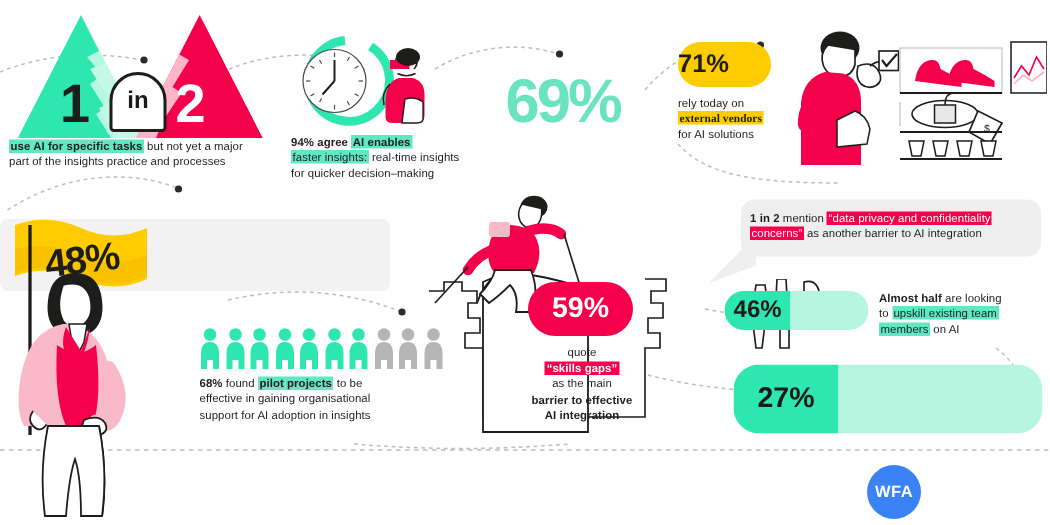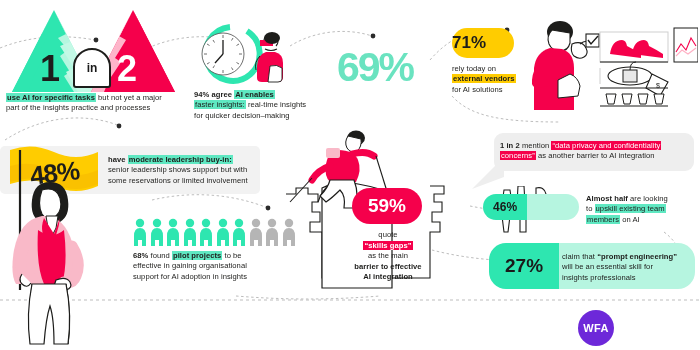--- a/index.html
+++ b/index.html
@@ -40,21 +40,21 @@
 
   
   .split { display:flex; align-items:center; overflow:hidden; }
   .split .left { background:#2ee6b0; display:flex; align-items:center; justify-content:center; height:100%; font-weight:bold; }
   .split .right { background:#b6f5e0; height:100%; }
 
   .people { display:flex; gap:2.5px; align-items:flex-end; }
 
   .logo {
     width:36px; height:36px; border-radius:50%;
-    background:#6d28d9; color:#fff;
+    background:#3b82f6; color:#fff;
     display:flex; align-items:center; justify-content:center;
     font-weight:bold; font-size:11px; letter-spacing:.3px;
   }
 </style>
 </head>
 <body>
 
 <div class="stage">
 
   <svg class="abs" style="left:0;top:0" width="700" height="350">
@@ -90,21 +90,21 @@
       <polygon points="46,4 34,28 40,30 30,48 36,50 26,70 20,86 4,86" fill="#2ee6b0"></polygon>
       <polygon points="46,4 58,28 50,32 60,44 52,50 62,66 56,70 66,86 88,86" fill="#c4f8e6" opacity=".9"></polygon>
 
       <polygon points="125,4 167,86 83,86" fill="#f5004b"></polygon>
       <polygon points="125,4 111,30 118,34 107,52 113,56 101,74 96,86 83,86" fill="#ffc9d8" opacity=".9"></polygon>
       <polygon points="125,4 137,30 130,34 141,50 134,56 145,72 140,76 150,86 167,86" fill="#f5004b"></polygon>
     </svg>
   </div>
   <div class="abs big" style="left:40px;top:48px;font-size:36px;color:#1d1d1b;">1</div>
   <div class="abs" style="left:73px;top:48px;width:38px;height:40px;background:#fff;border:2px solid #1d1d1b;border-radius:19px 19px 3px 3px;display:flex;align-items:center;justify-content:center;">
-    <span style="font-size:12px;font-weight:bold;">in</span>
+    <span style="font-size:16px;font-weight:bold;">in</span>
   </div>
   <div class="abs big" style="left:117px;top:48px;font-size:36px;color:#ffffff;">2</div>
   <div class="abs cap" style="left:6px;top:93px;width:180px;">
     <span class="hl-teal" style="font-weight:bold;">use AI for specific tasks</span> but not yet a major<br>part of the insights practice and processes
   </div>
 
   <div class="abs" style="left:186px;top:22px;width:110px;height:62px;">
     <svg width="110" height="62" viewBox="0 0 110 62">
 
       <path d="M44,5 A27,27 0 1,0 61,9" fill="none" stroke="#2ee6b0" stroke-width="6"></path>
@@ -141,21 +141,21 @@
     <b>94% agree</b> <span class="hl-teal" style="font-weight:bold;">AI enables</span><br>
     <span class="hl-teal" style="font-weight:normal;">faster insights:</span> real-time insights<br>for quicker decision–making
   </div>
 
   <div class="abs big" style="left:337px;top:44px;font-size:41px;color:#6ae3c0;letter-spacing:-2px;">69%</div>
 
   <div class="abs pill-yellow" style="left:452px;top:28px;width:62px;height:30px;font-size:17px;">
     <span>71%</span>
   </div>
   <div class="abs cap" style="left:452px;top:64px;width:110px;">
-    rely today on<br><span class="hl-yellow" style="font-weight:bold;">external vendors</span><br>for AI solutions
+    rely today on<br><span class="hl-yellow" style="font-weight:bold;font-family:Liberation Serif, serif;">external vendors</span><br>for AI solutions
   </div>
 
   <div class="abs" style="left:528px;top:18px;width:170px;height:92px;">
     <svg width="170" height="92" viewBox="0 0 170 92">
 
       <ellipse cx="32" cy="14" rx="13" ry="11" fill="#1d1d1b"></ellipse>
       <path d="M24,12 q-6,6 -3,14 q3,7 11,7 q8,0 10,-8 l0,-10 z" fill="#fff" stroke="#1d1d1b" stroke-width="1.1"></path>
       <path d="M22,30 q-14,4 -16,20 l0,42 l40,0 l0,-42 q0,-15 -12,-19 z" fill="#f5004b"></path>
       <path d="M12,48 q-7,2 -8,14 q-1,8 6,8 l12,-2" fill="#f5004b"></path>
       <path d="M42,56 q8,3 10,12 l-2,10 l-20,2 l0,-18 z" fill="#fff" stroke="#1d1d1b" stroke-width="1"></path>
@@ -194,24 +194,20 @@
   </div>
 
   <div class="abs panel" style="left:0px;top:146px;width:260px;height:48px;"></div>
   <div class="abs" style="left:2px;top:140px;width:120px;height:64px;">
     <svg width="120" height="64" viewBox="0 0 120 64">
       <path d="M8,10 q22,-8 44,2 q22,10 44,0 l0,34 q-22,10 -44,0 q-22,-10 -44,-2 z" fill="#ffcc00"></path>
       <path d="M8,26 q22,-6 44,4 q22,10 44,0 l0,14 q-22,10 -44,0 q-22,-10 -44,-2 z" fill="#f5b800" opacity=".55"></path>
     </svg>
   </div>
   <div class="abs big" style="left:30px;top:158px;font-size:26px;color:#1d1d1b;transform:rotate(-7deg);">48%</div>
-  <div class="abs cap" style="left:108px;top:155px;width:150px;">
-    <b>have </b><span class="hl-teal" style="font-weight:bold;">moderate leadership buy-in:</span><br>
-    senior leadership shows support but with<br>some reservations or limited involvement
-  </div>
 
   <div class="abs" style="left:8px;top:150px;width:130px;height:200px;">
     <svg width="130" height="200" viewBox="0 0 130 200">
       <line x1="12" y1="0" x2="12" y2="140" stroke="#1d1d1b" stroke-width="2.2"></line>
 
       <path d="M42,32 q-16,0 -18,18 q-2,16 8,22 q10,6 20,0 q10,-6 8,-22 q-2,-18 -18,-18 z" fill="#1d1d1b"></path>
 
       <path d="M34,40 q14,-4 18,8 q3,12 -4,18 q-8,6 -14,-2 q-5,-10 0,-24 z" fill="#fff" stroke="#1d1d1b" stroke-width="1.2"></path>
 
       <path d="M34,66 q-22,4 -28,34 q-4,24 2,34 l56,0 q6,-12 2,-34 q-6,-30 -26,-34 z" fill="#f9b9c8"></path>
@@ -324,39 +320,35 @@
       <g fill="#fff" stroke="#1d1d1b" stroke-width="1.1">
         <path d="M20,4 l6,0 l2,14 l-10,0 z"></path>
         <path d="M34,0 l6,0 l1,18 l-8,0 z"></path>
         <path d="M52,2 q8,-2 10,6 q2,6 -4,8 l-6,2 z"></path>
         <path d="M18,30 l8,0 l-2,16 l-4,0 z"></path>
         <path d="M36,30 l6,0 l0,16 l-6,0 z"></path>
       </g>
     </svg>
   </div>
   <div class="abs split" style="left:483px;top:194px;width:96px;height:26px;border-radius:13px;">
-    <div class="left" style="width:46%;font-size:12px;align-items:center;">
+    <div class="left" style="width:46%;font-size:16px;align-items:center;">
       <span>46%</span>
     </div>
     <div class="right" style="width:54%;"></div>
   </div>
   <div class="abs cap" style="left:586px;top:194px;width:112px;">
     <b>Almost half</b> are looking<br>
     to <span class="hl-teal">upskill existing team</span><br>
     <span class="hl-teal">members</span> on AI
   </div>
 
   <div class="abs split" style="left:489px;top:243px;width:206px;height:46px;border-radius:17px;">
     <div class="left" style="width:34%;font-size:19px;">
       <span>27%</span>
     </div>
     <div class="right" style="width:66%;"></div>
   </div>
-  <div class="abs cap" style="left:562px;top:252px;width:132px;">
-    claim that <b>“prompt engineering”</b><br>
-    will be an essential skill for<br>insights professionals
-  </div>
 
   <div class="abs logo" style="left:578px;top:310px;">
     <span>WFA</span>
   </div>
 
 </div>
 
 </body></html>

